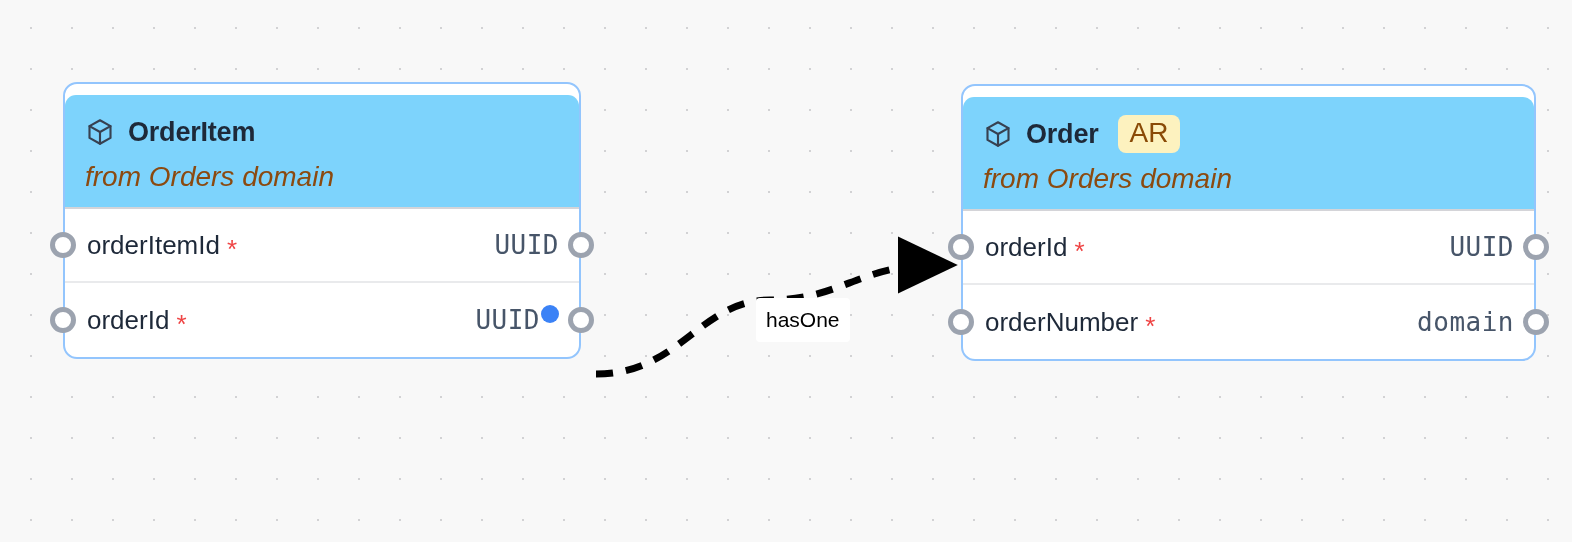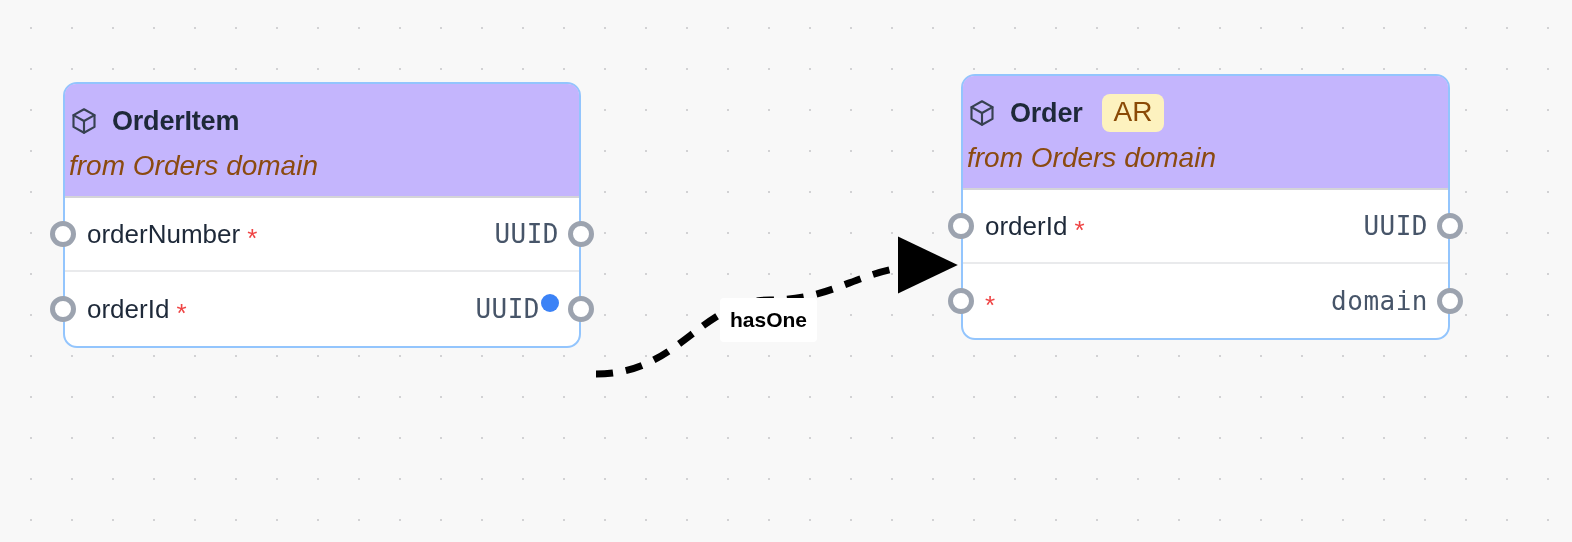--- a/index.html
+++ b/index.html
@@ -38,25 +38,26 @@
   .node {
     position: absolute;
     box-sizing: border-box;
     border: 2px solid #93c5fd;
     border-radius: 14px;
     background: #ffffff;
     overflow: visible;
   }
 
   .node-header {
-    background: #c4b5fd;
+    background: #7dd3fc;
     border-radius: 11px 11px 0 0;
     border-bottom: 2px solid #d4d4d8;
-    padding: 18px 20px 14px 4px;
-    box-sizing: border-box;
+    padding: 18px 20px 14px 20px;
+    box-sizing: border-box;
+    margin-top: 11px;
   }
 
   .node-title-row {
     display: flex;
     align-items: center;
     gap: 13px;
     height: 38px;
   }
 
   .cube-icon {
@@ -188,21 +189,21 @@
 
   <svg id="edge-layer" viewBox="0 0 1572 542" width="1572" height="542">
     <defs>
       <marker id="arrow-filled" markerWidth="9" markerHeight="9" refX="5.2" refY="4.5" orient="auto" markerUnits="strokeWidth">
         <path d="M0,0.4 L8.6,4.5 L0,8.6 Z" fill="#000000"></path>
       </marker>
     </defs>
     <path d="M 596,374 C 680,374 700,300 770,300 C 840,300 860,265 934,265" fill="none" stroke="#000000" stroke-width="7" stroke-dasharray="17 13" stroke-linecap="butt" marker-end="url(#arrow-filled)"></path>
   </svg>
 
-  <div class="edge-label" style="left:720px; top:298px;font-weight:bold;">hasOne</div>
+  <div class="edge-label" style="left:756px; top:298px;">hasOne</div>
 
   <div class="node" style="left:63px; top:82px; width:518px;">
 
     <div class="node-header">
       <div class="node-title-row">
         <span class="cube-icon">
           <svg viewBox="0 0 24 24" width="30" height="30" fill="none" stroke="currentColor" stroke-width="1.7" stroke-linecap="round" stroke-linejoin="round">
             <path d="M12 2.6 L20.4 7.3 L20.4 16.7 L12 21.4 L3.6 16.7 L3.6 7.3 Z"></path>
             <path d="M3.6 7.3 L12 12 L20.4 7.3"></path>
             <path d="M12 12 L12 21.4"></path>
@@ -211,21 +212,21 @@
         <span class="node-title">OrderItem</span>
       </div>
       <div class="node-subtitle">from Orders domain</div>
     </div>
 
     <div class="fields">
 
       <div class="field-row">
         <span class="handle left"></span>
         <span class="field-name">
-          <span>orderNumber</span>
+          <span>orderItemId</span>
           <span class="req-star">*</span>
         </span>
         <span class="field-type-wrap">
           <span class="field-type">UUID</span>
         </span>
         <span class="handle right"></span>
       </div>
 
       <div class="field-row">
         <span class="handle left"></span>
@@ -236,21 +237,21 @@
         <span class="field-type-wrap">
           <span class="field-type">UUID</span>
           <span class="fk-dot"></span>
         </span>
         <span class="handle right"></span>
       </div>
 
     </div>
   </div>
 
-  <div class="node" style="left:961px; top:74px; width:489px;">
+  <div class="node" style="left:961px; top:84px; width:575px;">
 
     <div class="node-header">
       <div class="node-title-row">
         <span class="cube-icon">
           <svg viewBox="0 0 24 24" width="30" height="30" fill="none" stroke="currentColor" stroke-width="1.7" stroke-linecap="round" stroke-linejoin="round">
             <path d="M12 2.6 L20.4 7.3 L20.4 16.7 L12 21.4 L3.6 16.7 L3.6 7.3 Z"></path>
             <path d="M3.6 7.3 L12 12 L20.4 7.3"></path>
             <path d="M12 12 L12 21.4"></path>
           </svg>
         </span>
@@ -270,20 +271,21 @@
         </span>
         <span class="field-type-wrap">
           <span class="field-type">UUID</span>
         </span>
         <span class="handle right"></span>
       </div>
 
       <div class="field-row">
         <span class="handle left"></span>
         <span class="field-name">
+          <span>orderNumber</span>
           <span class="req-star">*</span>
         </span>
         <span class="field-type-wrap">
           <span class="field-type">domain</span>
         </span>
         <span class="handle right"></span>
       </div>
 
     </div>
   </div>

